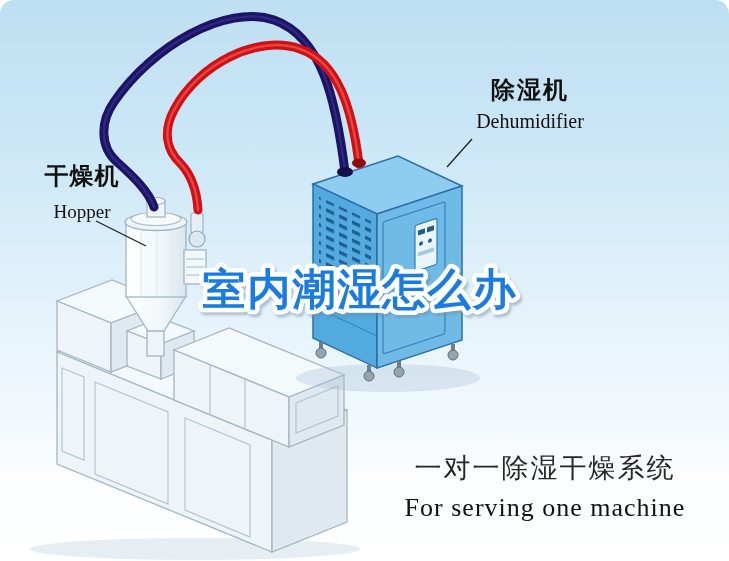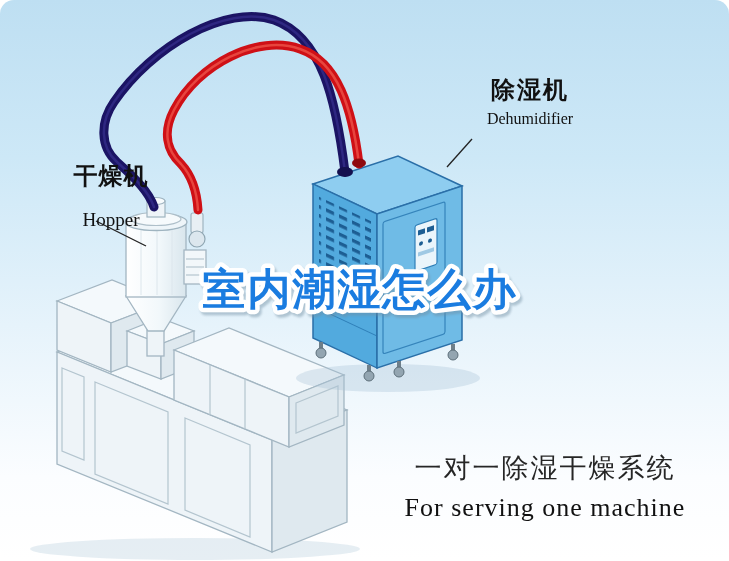--- a/index.html
+++ b/index.html
@@ -9,27 +9,27 @@
     background:linear-gradient(180deg,#bedff2 0%,#cde8f7 28%,#e6f3fb 58%,#fbfdff 85%,#ffffff 100%);
     font-family:"Liberation Sans",sans-serif;
   }
   .illustration, .watermark-layer { position:absolute; left:0; top:0; width:729px; height:561px; }
   .watermark-layer { pointer-events:none; }
 
   .label { position:absolute; text-align:center; color:#111; }
   .label .zh { font-weight:bold; }
   .label .en { font-family:"Liberation Serif",serif; }
 
-  .hopper-label { left:61px; top:160px; width:100px; }
+  .hopper-label { left:32px; top:160px; width:100px; }
   .hopper-label .zh { font-size:24px; letter-spacing:1px; }
-  .hopper-label .en { font-size:19px; margin-top:17px; }
+  .hopper-label .en { font-size:19px; margin-top:9px; }
 
   .dehum-label { left:455px; top:74px; width:150px; }
   .dehum-label .zh { font-size:24px; letter-spacing:2px; }
-  .dehum-label .en { font-size:16px; margin-top:4px; }
+  .dehum-label .en { font-size:20px; margin-top:4px; }
 
   .wm-text {
     font-family:"Liberation Sans",sans-serif; font-weight:bold; font-size:43px;
     letter-spacing:2px; fill:#1a7ce0; stroke:#ffffff; stroke-width:9px;
     paint-order:stroke; stroke-linejoin:round;
   }
   .watermark-layer { filter:drop-shadow(2px 3px 1px rgba(110,140,160,0.45)); }
 
   .caption { position:absolute; left:385px; top:450px; width:320px; text-align:center; }
   .caption-zh { font-size:27px; font-weight:normal; color:#262626; letter-spacing:2px; }

